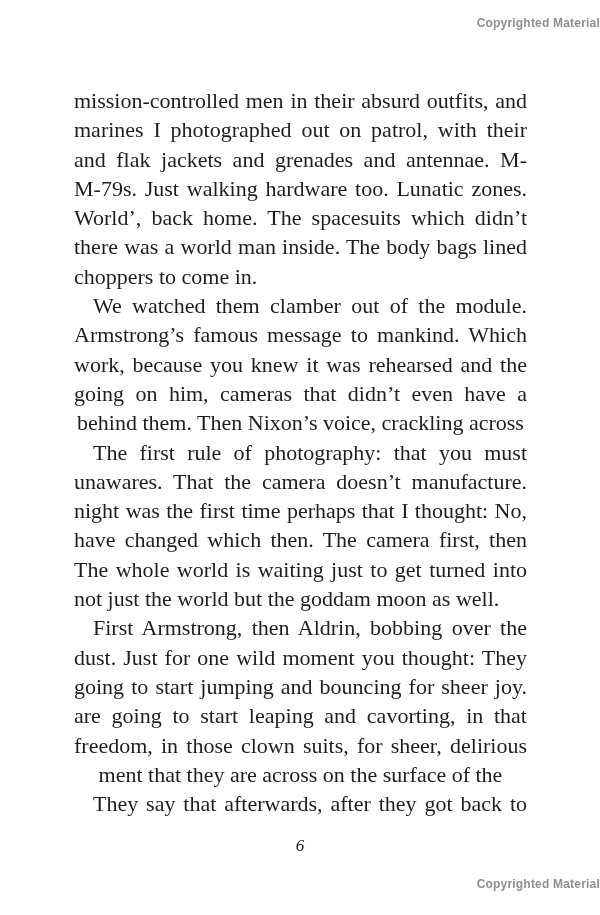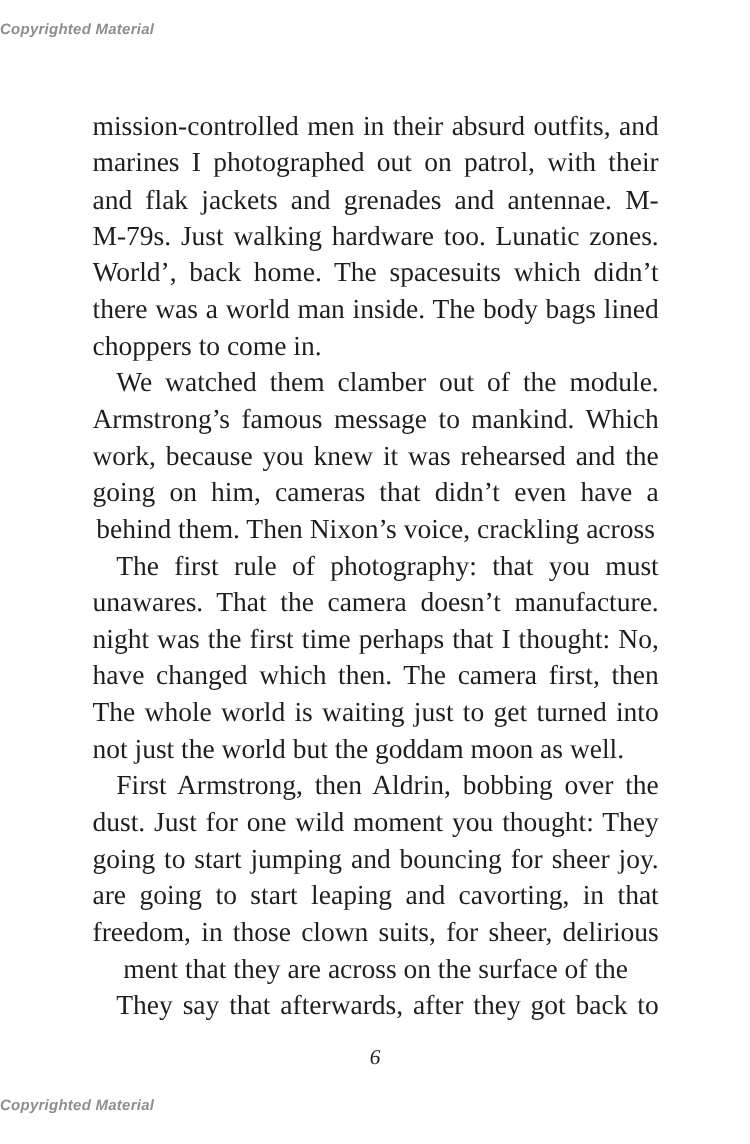--- a/index.html
+++ b/index.html
@@ -9,27 +9,26 @@
     width: 600px;
     height: 915px;
     background: var(--bg-color, #ffffff);
     overflow: hidden;
     font-family: "Liberation Serif", serif;
   }
   .copyright {
     position: absolute;
     left: 0;
     width: 100%;
-    text-align: left;
+    text-align: right;
     font-family: "Liberation Sans", sans-serif;
     font-weight: bold;
     font-size: 12px;
     color: var(--copyright-color, #8f8f8f);
     letter-spacing: 0.2px;
-    font-style: italic;
   }
   .copyright.top { top: 16px; }
   .copyright.bottom { top: 877px; }
   .text-block {
     position: absolute;
     left: 74px;
     top: 86px;
     width: 453px;
     color: var(--text-color, #1e1e1e);
     font-size: 22px;

